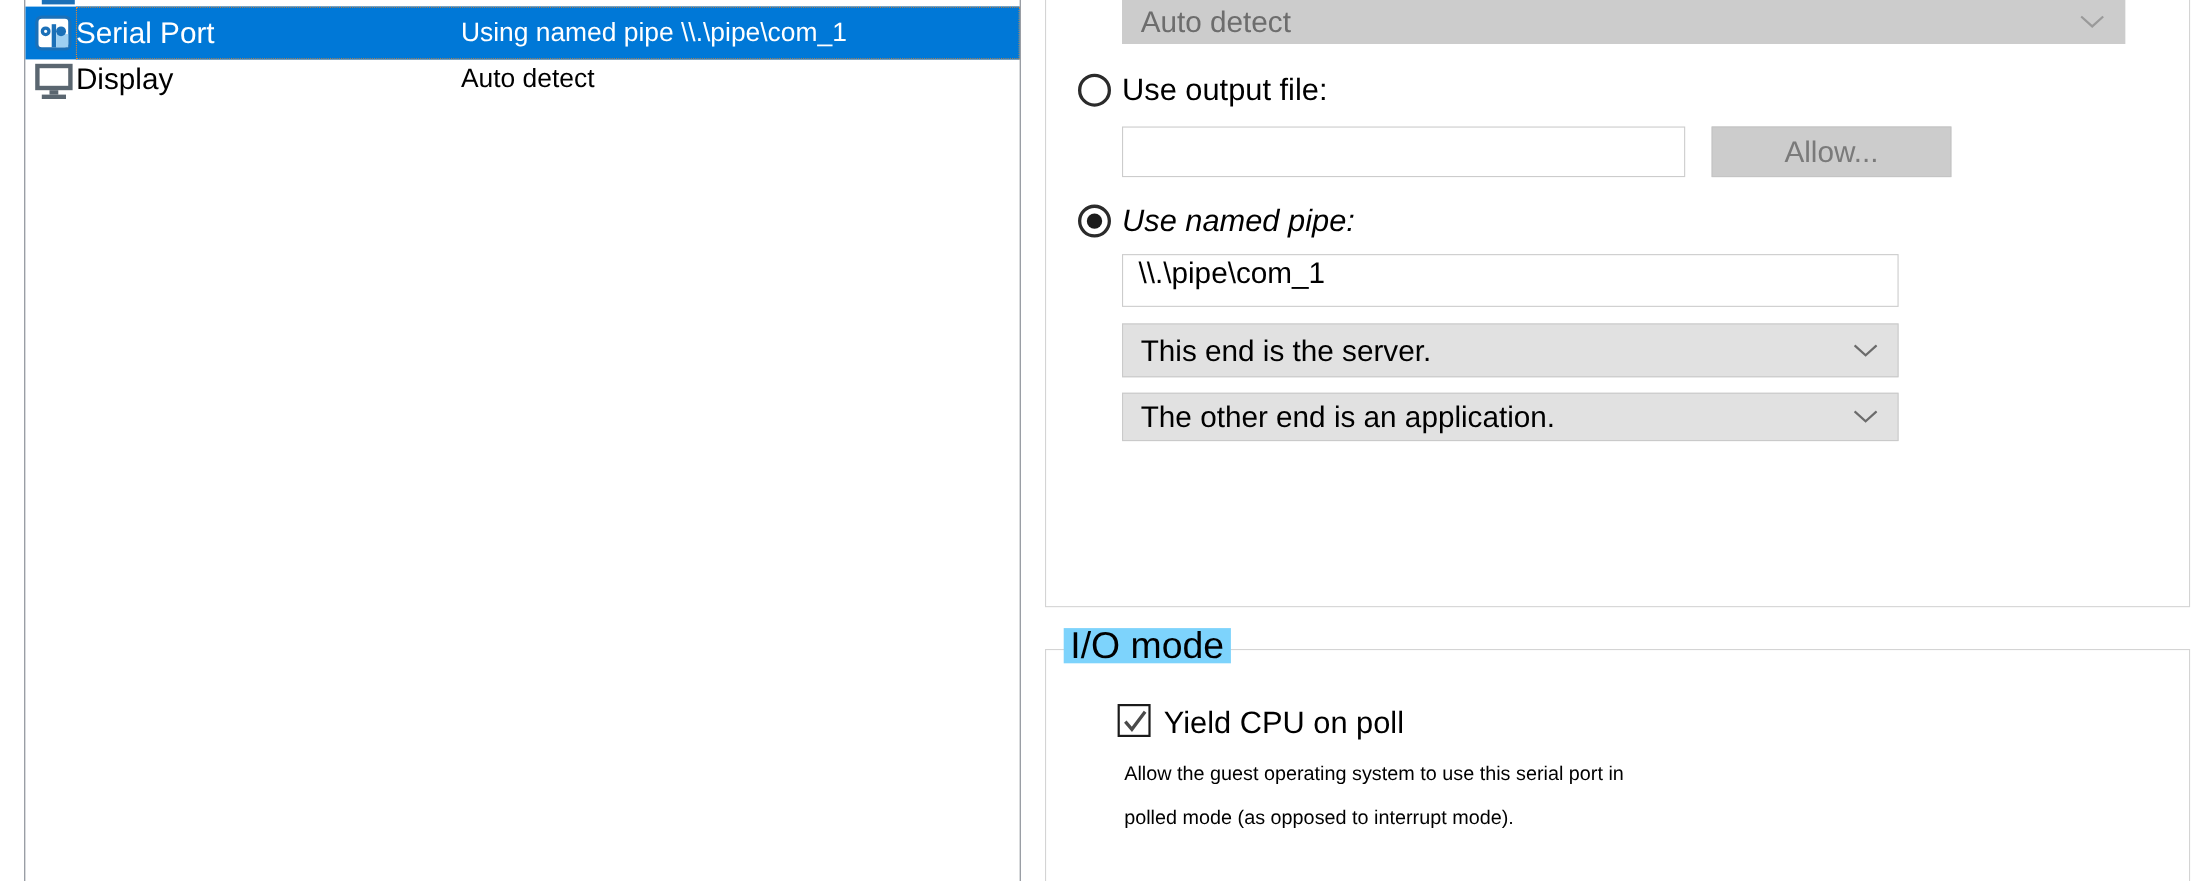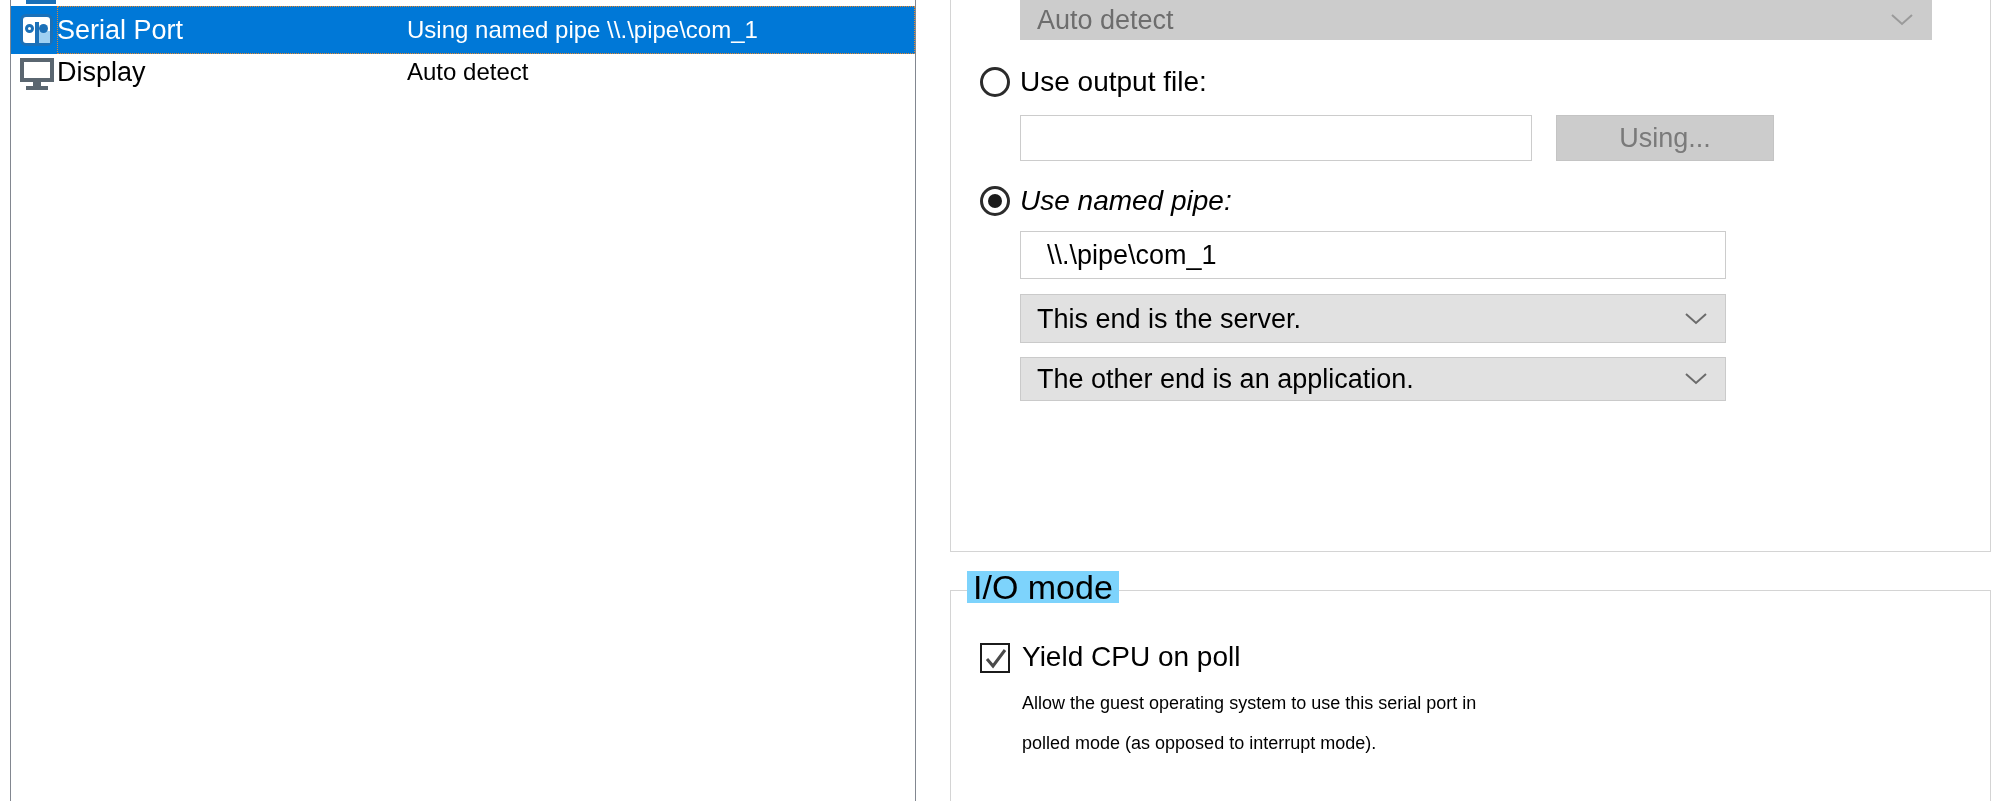--- a/index.html
+++ b/index.html
@@ -14,21 +14,21 @@
     overflow: hidden;
     font-family: "Liberation Sans", sans-serif;
     color: #000000;
     position: relative;
     -webkit-font-smoothing: antialiased;
   }
 
   
   #device-list {
     position: absolute;
-    left: 10px;
+    left: 22px;
     top: 0px;
     width: 906px;
     height: 801px;
     background: #ffffff;
     border-left: 1px solid #828790;
     border-right: 1px solid #828790;
     box-sizing: border-box;
     overflow: hidden;
     padding-left: 12px;
   }
@@ -224,24 +224,23 @@
     height: 12px;
   }
   .select .chev svg { display: block; }
 
   .textbox {
     position: absolute;
     box-sizing: border-box;
     background: #ffffff;
     border: 1px solid #cccccc;
     display: flex;
-    align-items: center;
     font-size: 27px;
     line-height: 32px;
-    padding-left: 26px;
+    padding-left: 14px;
     color: #000000;
   }
 
   .btn {
     position: absolute;
     box-sizing: border-box;
     background: #cccccc;
     border: 1px solid #c4c4c4;
     display: flex;
     align-items: center;
@@ -277,22 +276,23 @@
     border-radius: 50%;
   }
   .radio-label {
     font-size: 28px;
     line-height: 33px;
   }
 
   .check-row {
     position: absolute;
     display: flex;
-    align-items: flex-end;
+    align-items: flex-start;
     white-space: nowrap;
+    margin-left: 36px;
   }
   .checkbox {
     width: 30px;
     height: 30px;
     border: 2px solid #1b1b1b;
     box-sizing: border-box;
     background: #ffffff;
     flex: 0 0 auto;
     position: relative;
     margin-right: 12px;
@@ -368,21 +368,21 @@
   <div class="radio-row" style="left:40px; top:65px;">
     <span class="radio"></span>
     <span class="radio-label">Use output file:</span>
   </div>
 
   <div class="textbox" style="left:80px; top:115px; width:512px; height:46px;">
     <span></span>
   </div>
 
   <div class="btn" style="left:616px; top:115px; width:218px; height:46px;">
-    <span>Using...</span>
+    <span>Allow...</span>
   </div>
 
   <div class="radio-row" style="left:40px; top:184px;font-style:italic;">
     <span class="radio checked"></span>
     <span class="radio-label">Use named pipe:</span>
   </div>
 
   <div class="textbox" style="left:80px; top:231px; width:706px; height:48px;">
     <span>\\.\pipe\com_1</span>
   </div>

